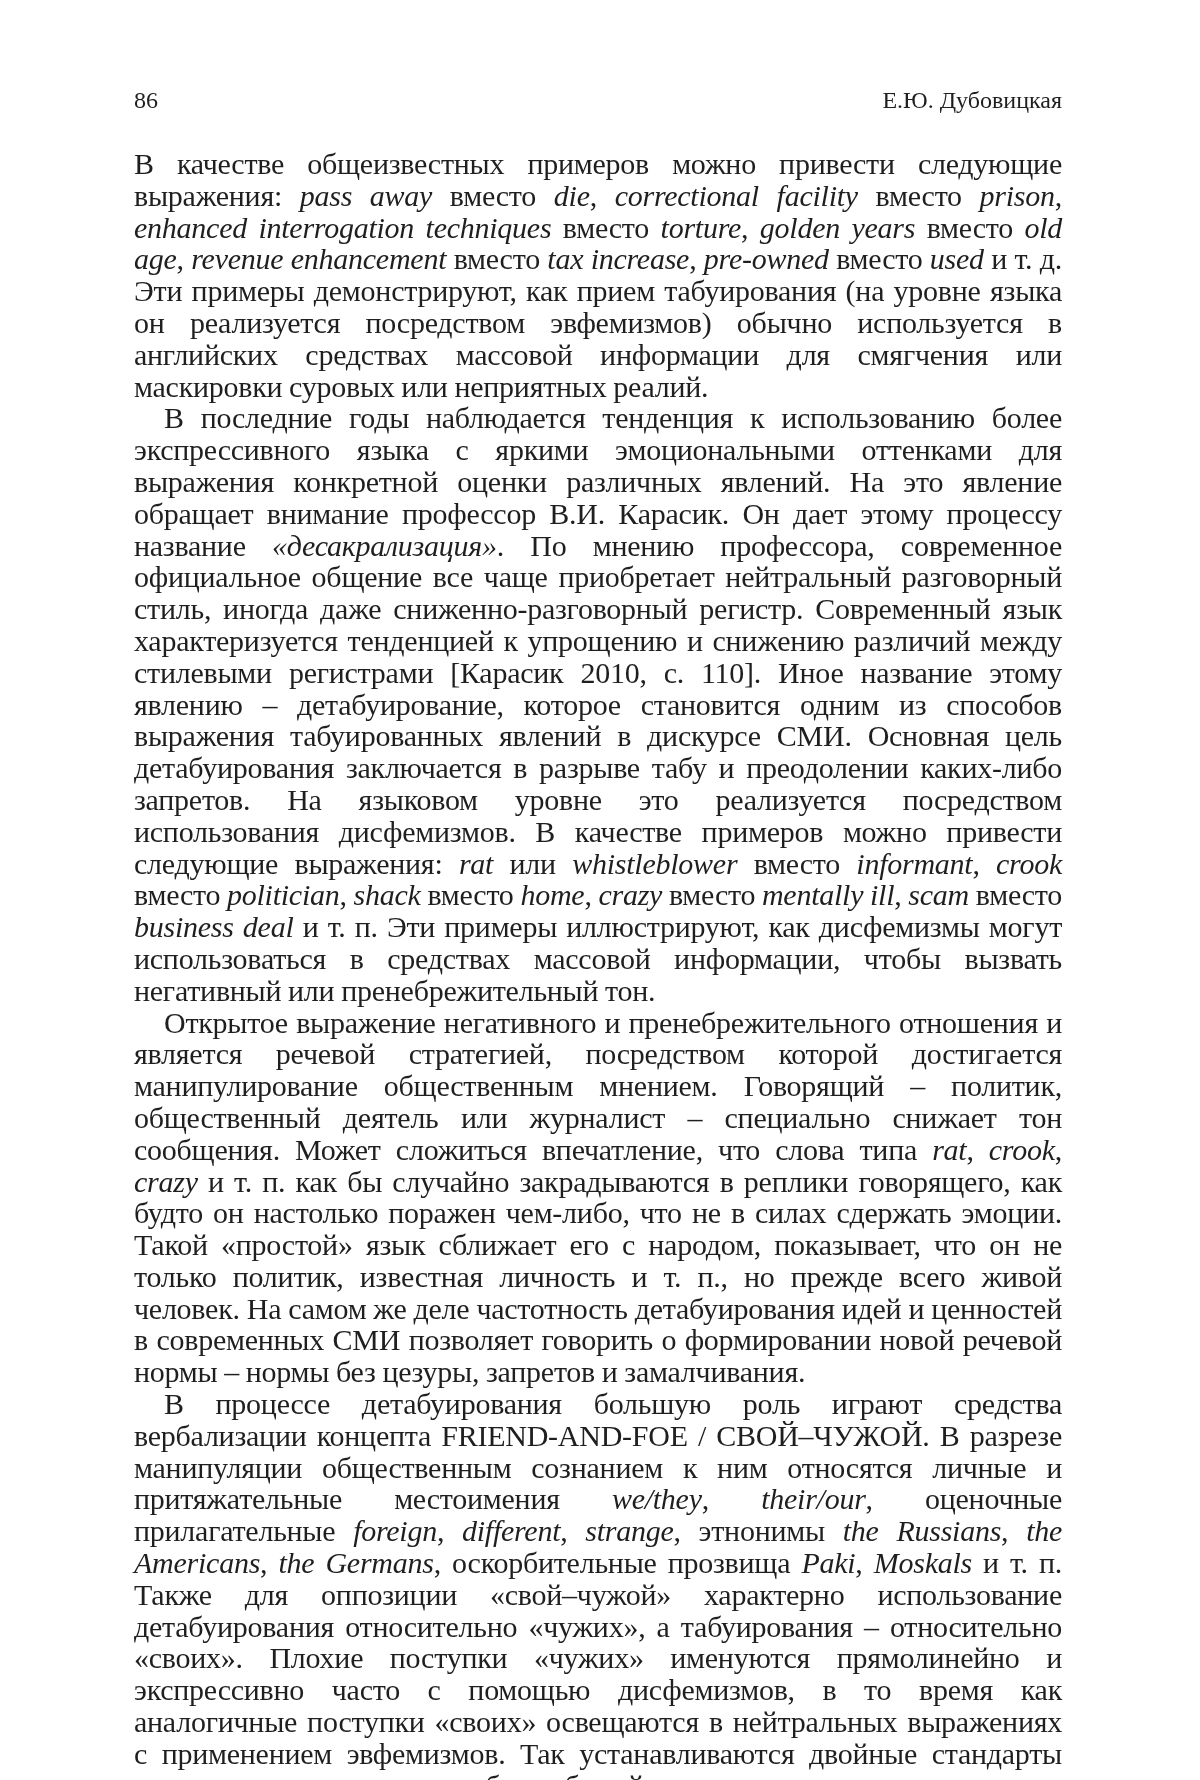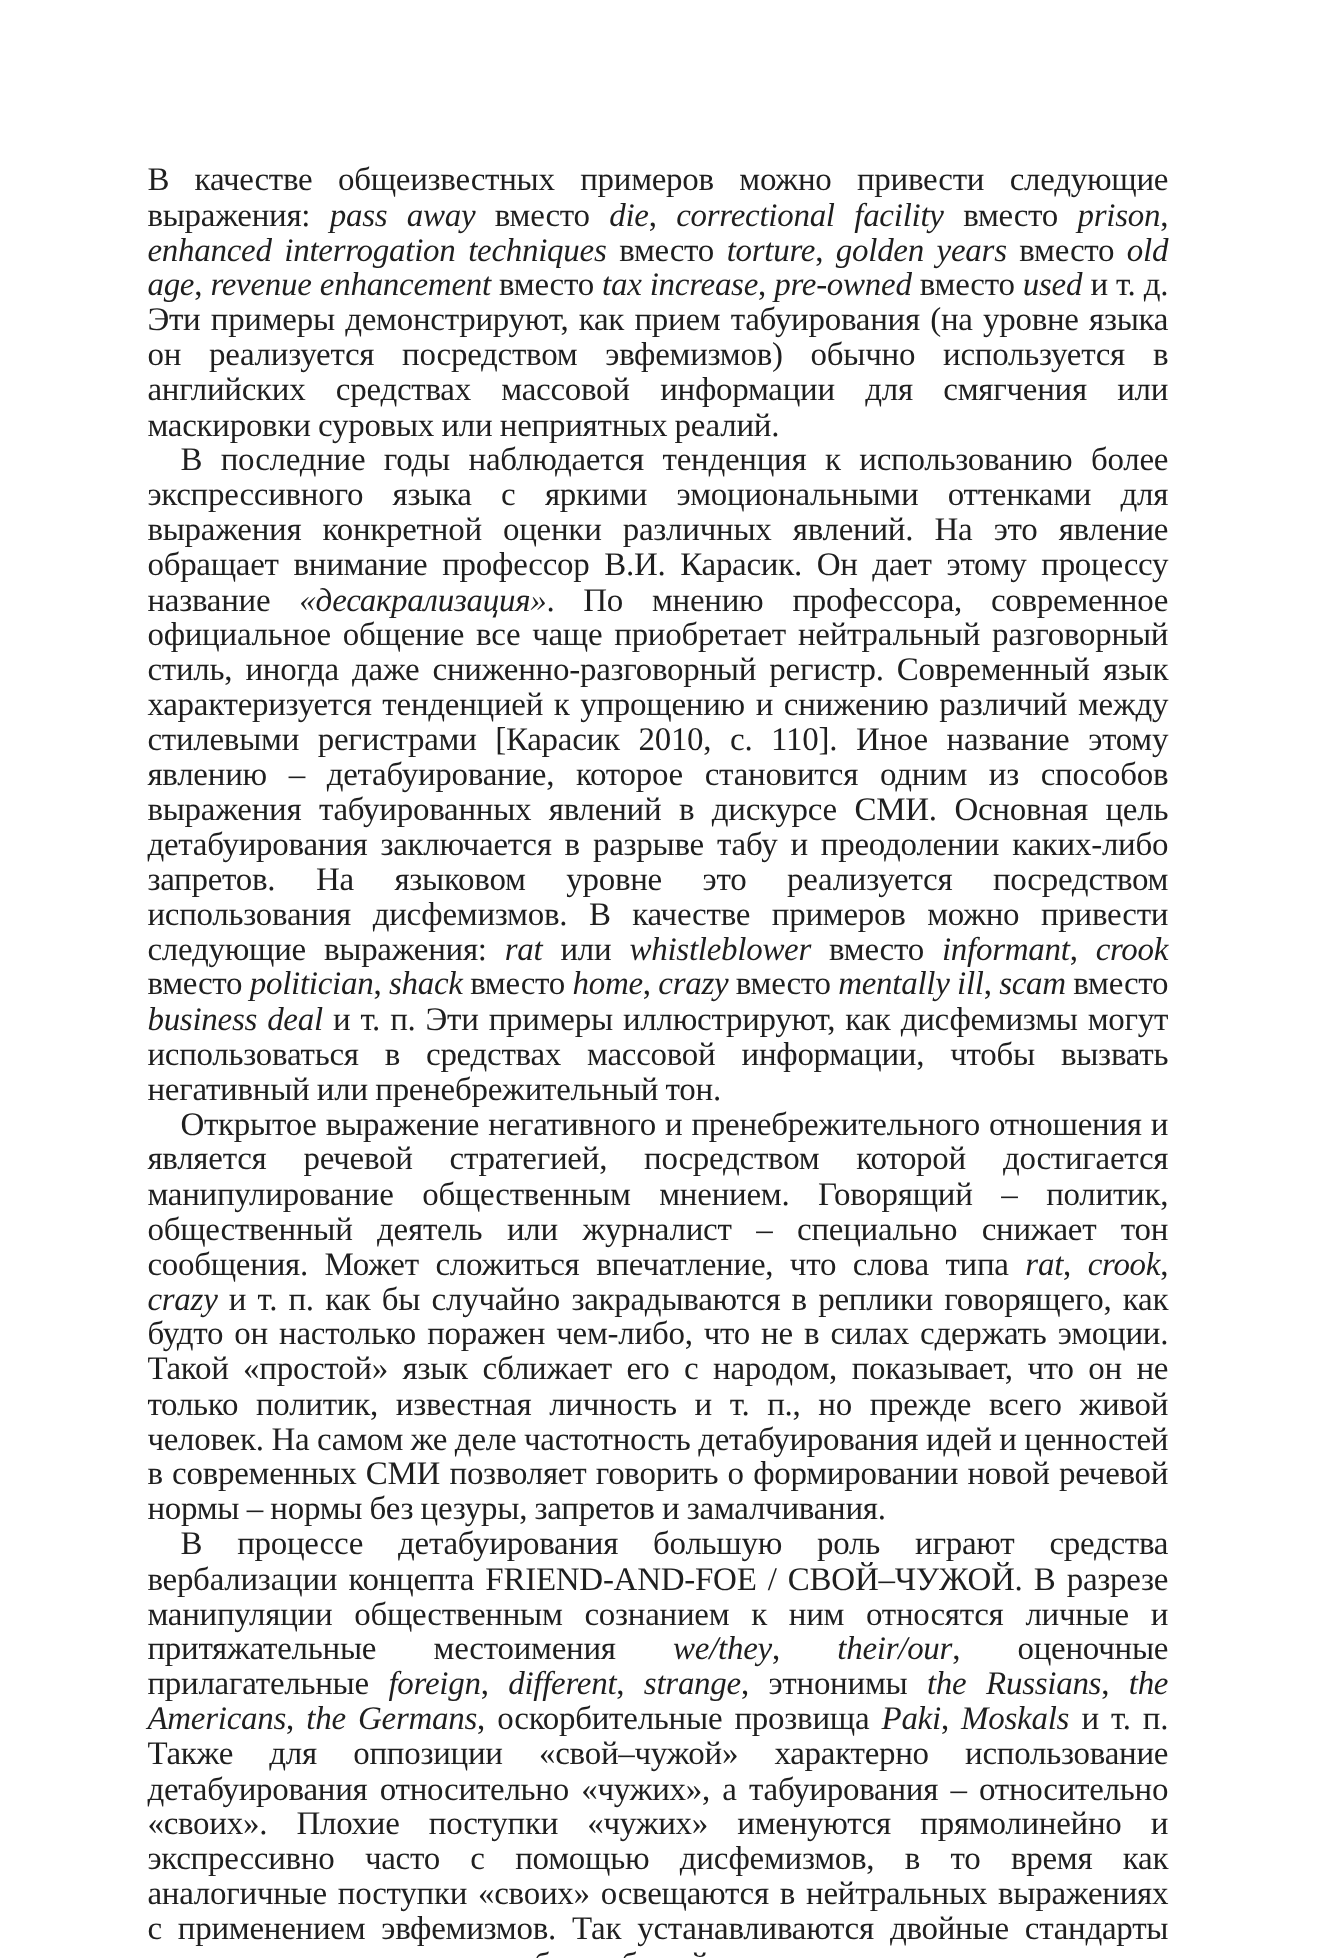--- a/index.html
+++ b/index.html
@@ -59,20 +59,24 @@
     line-height: 24px;
     letter-spacing: -0.3px;
     white-space: nowrap;
   }
 </style>
 </head>
 <body>
 
 <div class="page">
 
+  <div class="running-head">
+    <span>86</span>
+    <span>Е.Ю. Дубовицкая</span>
+  </div>
 
   <div class="article-body">
 
   <p class="no-indent"><span>В качестве общеизвестных примеров можно привести следующие выражения: </span><span class="it">pass away</span><span> вместо </span><span class="it">die</span><span>, </span><span class="it">correctional facility</span><span> вместо </span><span class="it">prison</span><span>, </span><span class="it">enhanced interrogation techniques</span><span> вместо </span><span class="it">torture</span><span>, </span><span class="it">golden years</span><span> вместо </span><span class="it">old age</span><span>, </span><span class="it">revenue enhancement</span><span> вместо </span><span class="it">tax increase</span><span>, </span><span class="it">pre-owned</span><span> вместо </span><span class="it">used</span><span> и т. д. Эти примеры демонстрируют, как прием табуирования (на уровне языка он реализуется посредством эвфемизмов) обычно используется в английских средствах массовой информации для смягчения или маскировки суровых или неприятных реалий.</span></p>
       <p><span>В последние годы наблюдается тенденция к использованию более экспрессивного языка с яркими эмоциональными оттенками для выражения конкретной оценки различных явлений. На это явление обращает внимание профессор В.И. Карасик. Он дает этому процессу название </span><span class="it">«десакрализация»</span><span>. По мнению профессора, современное официальное общение все чаще приобретает нейтральный разговорный стиль, иногда даже сниженно-разговорный регистр. Современный язык характеризуется тенденцией к упрощению и снижению различий между стилевыми регистрами [Карасик 2010, с. 110]. Иное название этому явлению – детабуирование, которое становится одним из способов выражения табуированных явлений в дискурсе СМИ. Основная цель детабуирования заключается в разрыве табу и преодолении каких-либо запретов. На языковом уровне это реализуется посредством использования дисфемизмов. В качестве примеров можно привести следующие выражения: </span><span class="it">rat</span><span> или </span><span class="it">whistleblower</span><span> вместо </span><span class="it">informant</span><span>, </span><span class="it">crook</span><span> вместо </span><span class="it">politician</span><span>, </span><span class="it">shack</span><span> вместо </span><span class="it">home</span><span>, </span><span class="it">crazy</span><span> вместо </span><span class="it">mentally ill</span><span>, </span><span class="it">scam</span><span> вместо </span><span class="it">business deal</span><span> и т. п. Эти примеры иллюстрируют, как дисфемизмы могут использоваться в средствах массовой информации, чтобы вызвать негативный или пренебрежительный тон.</span></p>
       <p><span>Открытое выражение негативного и пренебрежительного отношения и является речевой стратегией, посредством которой достигается манипулирование общественным мнением. Говорящий – политик, общественный деятель или журналист – специально снижает тон сообщения. Может сложиться впечатление, что слова типа </span><span class="it">rat</span><span>, </span><span class="it">crook</span><span>, </span><span class="it">crazy</span><span> и т. п. как бы случайно закрадываются в реплики говорящего, как будто он настолько поражен чем-либо, что не в силах сдержать эмоции. Такой «простой» язык сближает его с народом, показывает, что он не только политик, известная личность и т. п., но прежде всего живой человек. На самом же деле частотность детабуирования идей и ценностей в современных СМИ позволяет говорить о формировании новой речевой нормы – нормы без цезуры, запретов и замалчивания.</span></p>
       <p><span>В процессе детабуирования большую роль играют средства вербализации концепта FRIEND-AND-FOE / СВОЙ–ЧУЖОЙ. В разрезе манипуляции общественным сознанием к ним относятся личные и притяжательные местоимения </span><span class="it">we/they</span><span>, </span><span class="it">their/our</span><span>, оценочные прилагательные </span><span class="it">foreign</span><span>, </span><span class="it">different</span><span>, </span><span class="it">strange</span><span>, этнонимы </span><span class="it">the Russians</span><span>, </span><span class="it">the Americans</span><span>, </span><span class="it">the Germans</span><span>, оскорбительные прозвища </span><span class="it">Paki</span><span>, </span><span class="it">Moskals</span><span> и т. п. Также для оппозиции «свой–чужой» характерно использование детабуирования относительно «чужих», а табуирования – относительно «своих». Плохие поступки «чужих» именуются прямолинейно и экспрессивно часто с помощью дисфемизмов, в то время как аналогичные поступки «своих» освещаются в нейтральных выражениях с применением эвфемизмов. Так устанавливаются двойные стандарты при оценивании каких-либо событий, в зависимости от того, кто считается «своим», а кто «чужим». Таким образом, например, функционирует выражение </span><span class="it">nanny state</span><span> для критики государственных законов, направленных на</span></p>
     </div>
 
 

